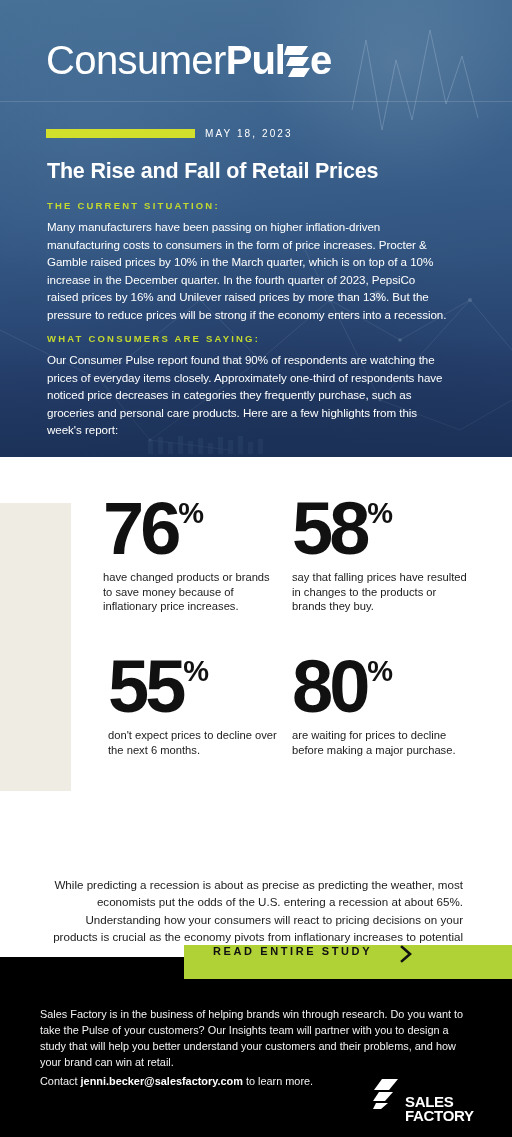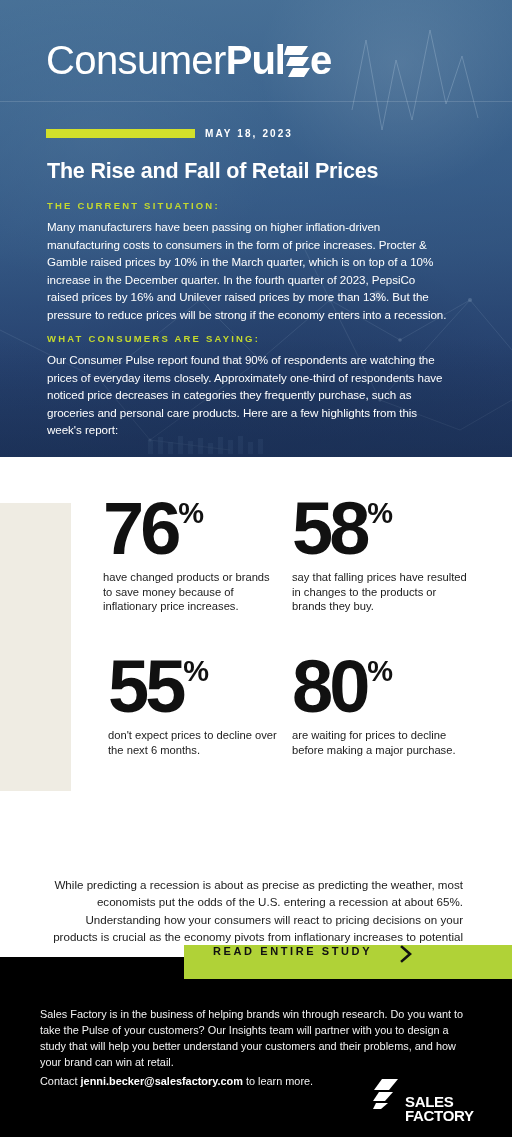--- a/index.html
+++ b/index.html
@@ -96,21 +96,21 @@
     align-items: center;
     gap: 10px;
   }
   .date-rule {
     width: 149px;
     height: 9px;
     background: #d2e02b;
   }
   .date-text {
     font-size: 10px;
-    font-weight: 700;
+    font-weight: 400;
     letter-spacing: 2.1px;
     color: #ffffff;
   }
 
   
   .headline {
     position: absolute;
     left: 47px; top: 159px;
     width: 420px;
     font-size: 21.5px;

